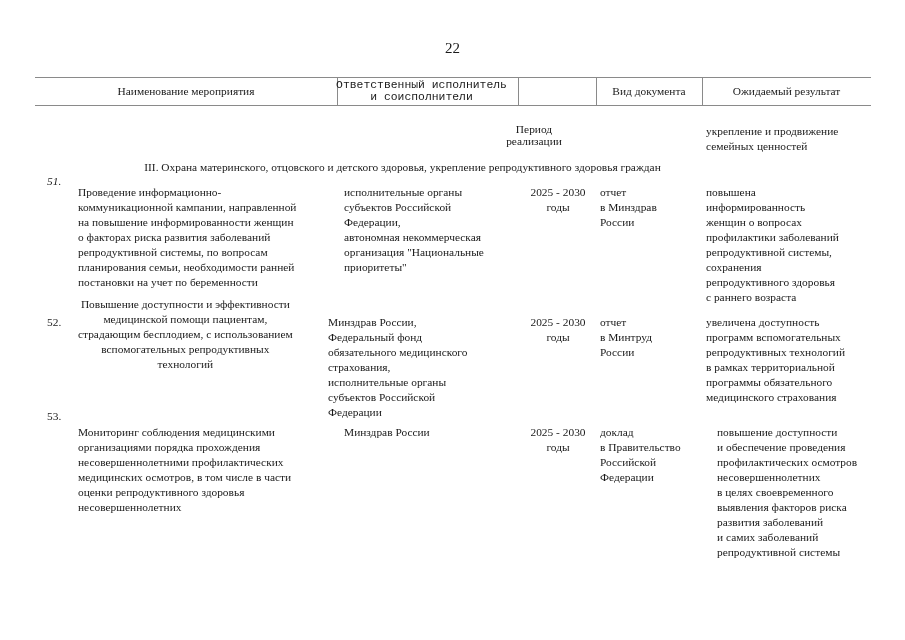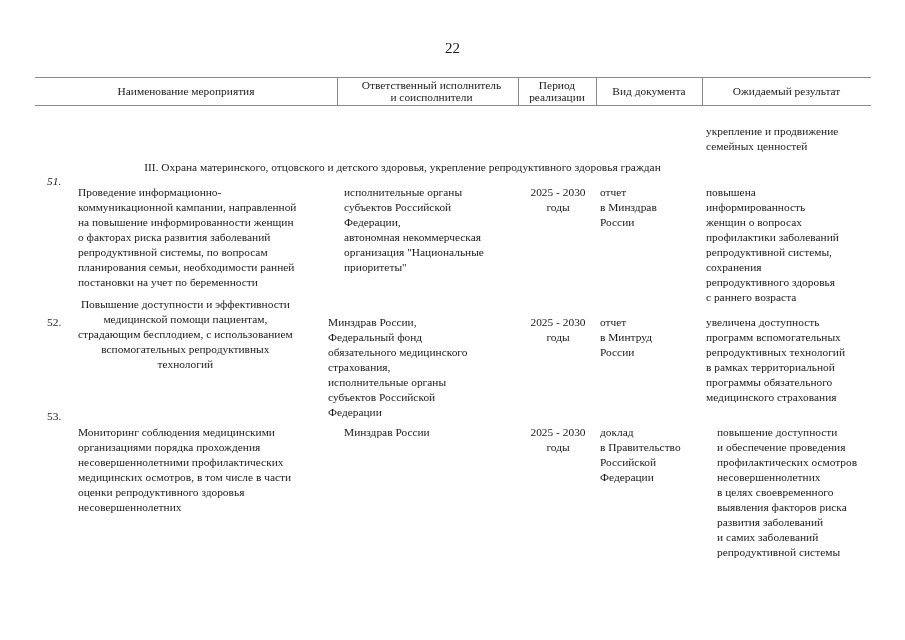--- a/index.html
+++ b/index.html
@@ -16,24 +16,24 @@
   .center { text-align: center; }
 </style>
 </head>
 <body>
 
 <div class="page-num">22</div>
 
 <div class="hdr">
   <div class="hcell" style="left:0;width:302px;">Наименование мероприятия</div>
   <div class="vsep" style="left:302px;"></div>
-  <div class="hcell" style="left:306px;width:181px;white-space:pre-line;">Ответственный исполнитель
+  <div class="hcell" style="left:296px;width:181px;white-space:pre-line;font-family:Liberation Mono, monospace;">Ответственный исполнитель
 и соисполнители</div>
   <div class="vsep" style="left:483px;"></div>
-  <div class="hcell" style="left:483px;width:78px;white-space:pre-line;">Период
+  <div class="hcell" style="left:460px;width:78px;white-space:pre-line;margin-top:44px;">Период
 реализации</div>
   <div class="vsep" style="left:561px;"></div>
   <div class="hcell" style="left:561px;width:106px;text-align:center;">Вид документа</div>
   <div class="vsep" style="left:667px;"></div>
   <div class="hcell" style="left:667px;width:169px;">Ожидаемый результат</div>
 </div>
 
 <div class="cell" style="top:124px;left:706px;">укрепление и продвижение
 семейных ценностей</div>
 

